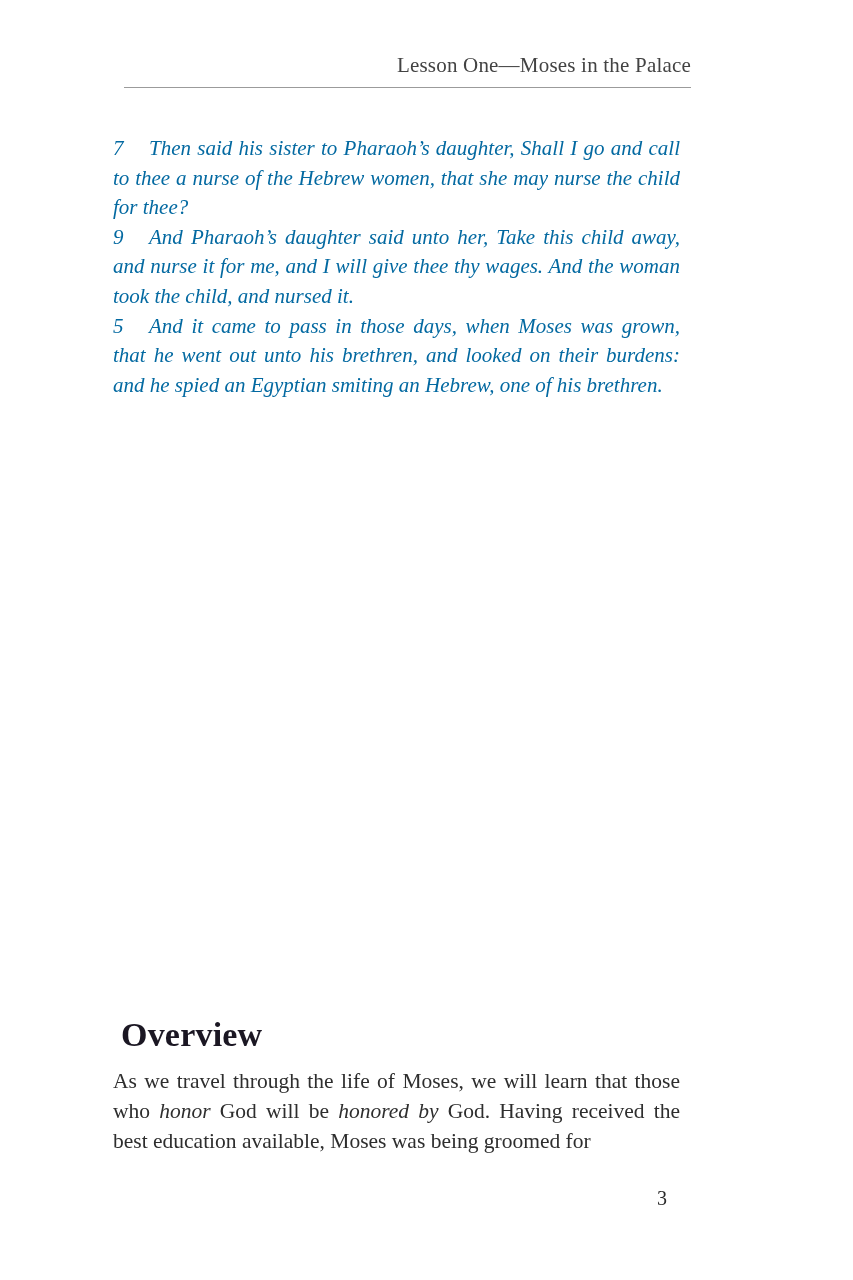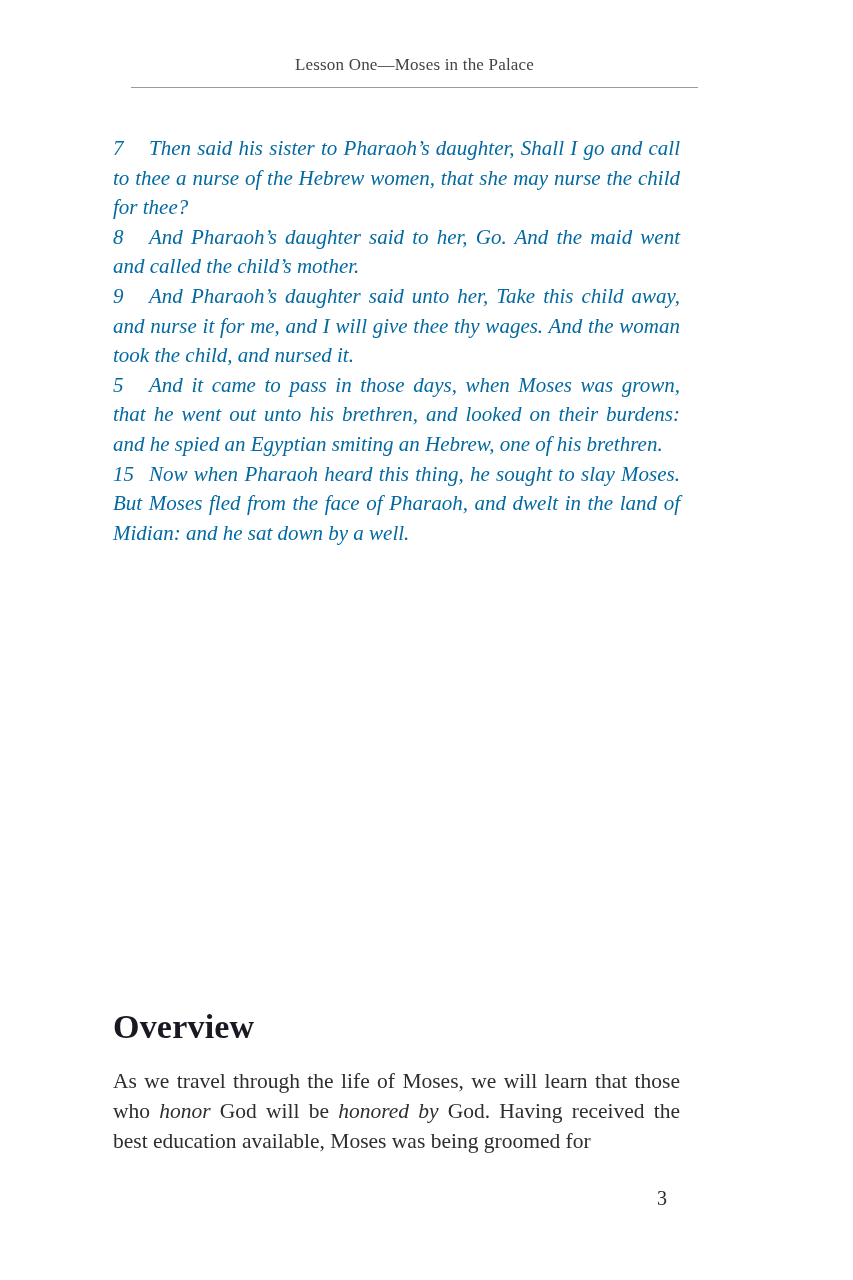--- a/index.html
+++ b/index.html
@@ -13,24 +13,24 @@
     height: 1280px;
     background: #ffffff;
     overflow: hidden;
     font-family: "Liberation Serif", serif;
   }
 
   
   .running-header {
     position: absolute;
     top: 52px;
-    left: 131px;
+    left: 124px;
     width: 567px;
-    text-align: center;
-    font-size: 17px;
+    text-align: right;
+    font-size: 21px;
     line-height: 26px;
     color: #434343;
     letter-spacing: 0.2px;
     padding-bottom: 9px;
     border-bottom: 1px solid #9b9b9b;
   }
 
   
   .scripture {
     position: absolute;
@@ -53,21 +53,21 @@
     font-style: italic;
     font-feature-settings: "onum" 1;
   }
 
   
   .overview-heading {
     position: absolute;
     top: 1008px;
     left: 113px;
     width: 567px;
-    margin: 0;
+    margin: 8px;
     font-size: 34px;
     line-height: 38px;
     font-weight: 700;
     color: #1b1723;
     letter-spacing: 0.2px;
   }
   .overview-para {
     position: absolute;
     top: 1066px;
     left: 113px;
@@ -100,24 +100,22 @@
 <body>
 
 <div class="page">
 
   <header class="running-header">
     <span>Lesson One—Moses in the Palace</span>
   </header>
 
   <section class="scripture" id="scripture">
       <p class="verse"><span class="vnum">7</span><span>Then said his sister to Pharaoh’s daughter, Shall I go and call to thee a nurse of the Hebrew women, that she may nurse the child for thee?</span></p>
-      <p class="verse"><span class="vnum">8</span><span>And Pharaoh’s daughter said to her, Go. And the maid went and called the child’s mother.</span></p>
       <p class="verse"><span class="vnum">9</span><span>And Pharaoh’s daughter said unto her, Take this child away, and nurse it for me, and I will give thee thy wages. And the woman took the child, and nursed it.</span></p>
       <p class="verse"><span class="vnum">5</span><span>And it came to pass in those days, when Moses was grown, that he went out unto his brethren, and looked on their burdens: and he spied an Egyptian smiting an Hebrew, one of his brethren.</span></p>
-      <p class="verse"><span class="vnum">15</span><span>Now when Pharaoh heard this thing, he sought to slay Moses. But Moses fled from the face of Pharaoh, and dwelt in the land of Midian: and he sat down by a well.</span></p>
     </section>
 
   <h2 class="overview-heading">Overview</h2>
 
   <p class="overview-para" id="overview-para"><span>As we travel through the life of Moses, we will learn that those who </span><span class="em">honor</span><span> God will be </span><span class="em">honored by</span><span> God. Having received the best education available, Moses was being groomed for</span></p>
 
   <div class="folio">3</div>
 
 </div>
 

